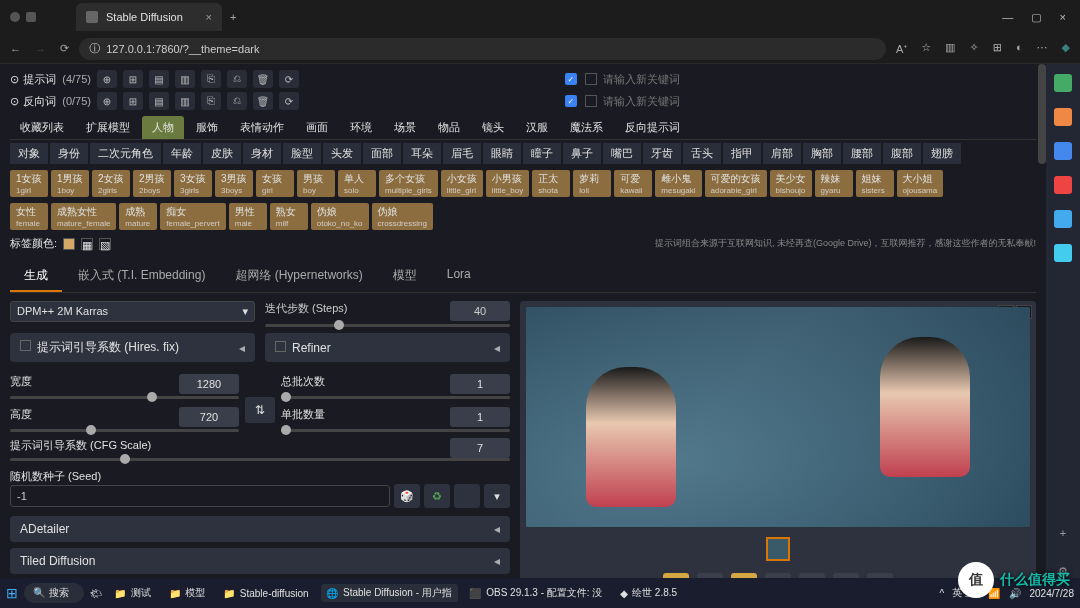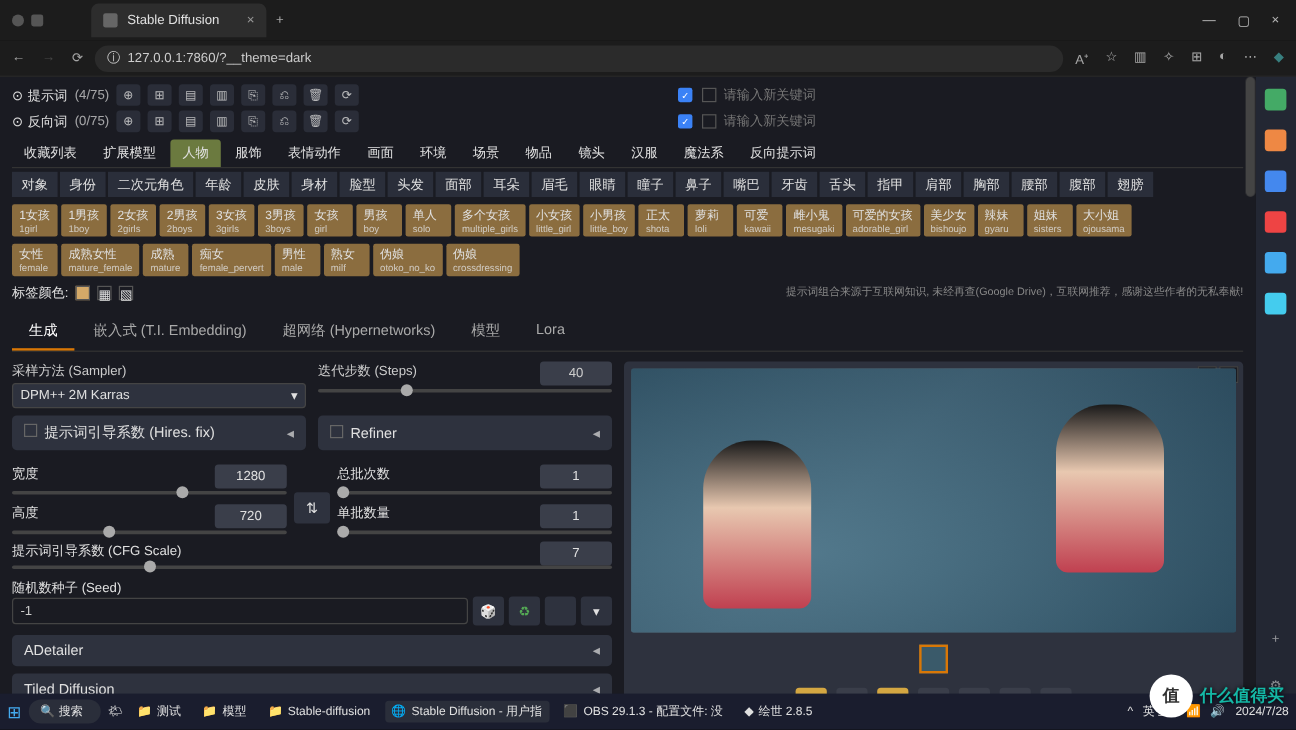--- a/index.html
+++ b/index.html
@@ -333,21 +333,20 @@
         <div class="t">嵌入式 (T.I. Embedding)</div>
         <div class="t">超网络 (Hypernetworks)</div>
         <div class="t">模型</div>
         <div class="t">Lora</div>
       </div>
 
     <div class="genbody">
       <div class="leftcol">
         <div class="row2">
           <div class="colhalf">
-            <div class="lbl">采样方法 (Sampler)</div>
             <div class="select">
                 <span>DPM++ 2M Karras</span>
                 <span>▾</span>
               </div>
           </div>
           <div class="colhalf">
             <div class="lbl" style="display:flex;justify-content:space-between">
                 <span>迭代步数 (Steps)</span>
                 <span class="slider-val">40</span>
               </div>

